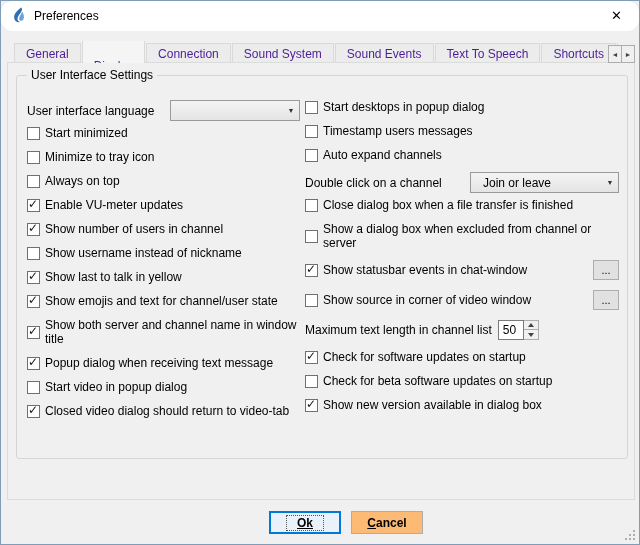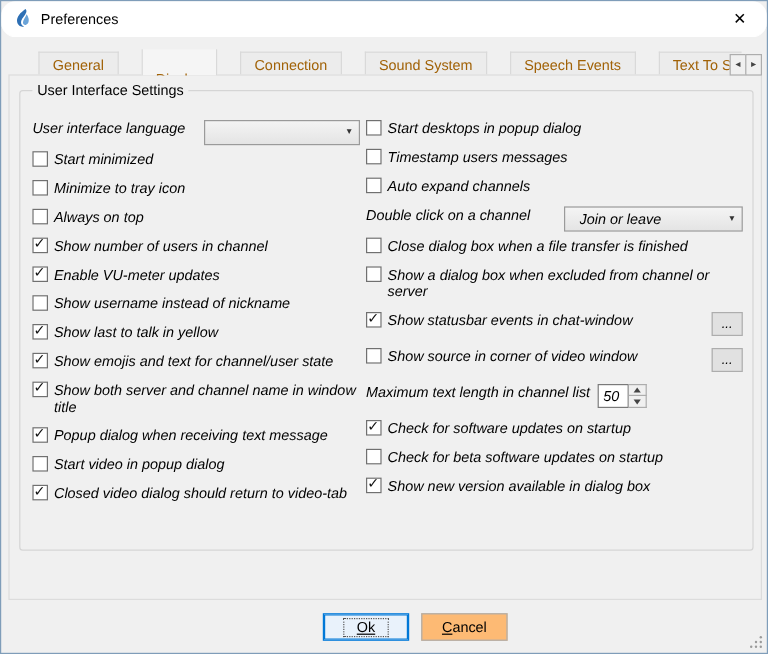--- a/index.html
+++ b/index.html
@@ -27,21 +27,21 @@
     margin-left:auto; width:45px; height:30px;
     display:flex; align-items:center; justify-content:center;
     font-size:13px; color:#000; cursor:default;
   }
   
   .tabbar { position:absolute; left:13px; top:40px; width:604px; height:22px;
     display:flex; align-items:flex-end; overflow:hidden; white-space:nowrap; }
   .tab {
     padding:3px 11px 4px 11px; height:20px;
     background:#ececec; border:1px solid #d9d9d9; border-bottom:none;
-    margin-right:1px; color:#a16207;margin-left:18px;
+    margin-right:1px; color:#4c1d95;
   }
   .tab.active {
     background:#f5f5f5; height:22px; padding-top:23px;
     border:1px solid #d9d9d9; border-bottom:none; position:relative; z-index:3;
   }
   .tab-scroll {
     position:absolute; right:4px; top:44px; display:flex; z-index:4;
   }
   .tab-scroll .scr {
     width:14px; height:18px; border:1px solid #adadad; background:#f0f0f0;
@@ -57,21 +57,21 @@
   .groupbox {
     position:absolute; left:8px; top:12px; width:612px; height:384px;
     border:1px solid #d5d5d5; border-radius:3px;
   }
   .group-legend {
     position:absolute; top:-8px; left:10px; background:#f0f0f0; padding:0 4px;
   }
   .col-left  { position:absolute; left:10px;  top:24px; width:280px; }
   .col-right { position:absolute; left:288px; top:24px; width:314px; }
   
-  .row { display:flex; margin-bottom:10px; min-height:13px;font-style:italic; }
+  .row { display:flex; align-items:center; margin-bottom:10px; min-height:13px; }
   .combo-row { margin-bottom:5px; min-height:21px; }
   .check-label { margin-left:5px; }
   .checkbox {
     width:13px; height:13px; background:#fff; border:1px solid #707070;
     flex:0 0 auto; position:relative;
   }
   .checkbox.checked::after {
     content:"✓"; position:absolute; left:0px; top:-2px;
     font-size:12px; font-weight:bold; color:#111; line-height:13px;
   }
@@ -103,21 +103,21 @@
   .spin-btn {
     width:15px; height:10px; border:1px solid #adadad; border-left:none;
     background:#f0f0f0; display:flex; align-items:center; justify-content:center;
   }
   .spin-btn + .spin-btn { border-top:none; }
   .tri-up { width:0; height:0; border-left:3px solid transparent; border-right:3px solid transparent; border-bottom:4px solid #444; }
   .tri-down { width:0; height:0; border-left:3px solid transparent; border-right:3px solid transparent; border-top:4px solid #444; }
   
   .btn {
     position:absolute; width:72px; height:23px;
-    display:flex; align-items:center; justify-content:center;
+    display:flex; align-items:center; justify-content:center;font-weight:bold;
   }
   .btn-ok {
     left:268px; top:510px;
     background:#e9f2fb; border:1px solid #0078d7;
     box-shadow:inset 0 0 0 1px #0078d7;
   }
   .btn-ok .inner { border:1px dotted #555; padding:0 10px; text-decoration:underline; }
   .btn-cancel {
     left:350px; top:510px;
     background:#fdba74; border:1px solid #adadad;
@@ -140,21 +140,21 @@
     </span>
     <span class="title-text">Preferences</span>
     <span class="close-btn">✕</span>
   </div>
 
   <div class="tabbar">
     <span class="tab">General</span>
     <span class="tab active">Display</span>
     <span class="tab">Connection</span>
     <span class="tab">Sound System</span>
-    <span class="tab">Speech Events</span>
+    <span class="tab">Sound Events</span>
     <span class="tab">Text To Speech</span>
     <span class="tab">Shortcuts</span>
     <span class="tab">Video</span>
   </div>
   <div class="tab-scroll">
     <span class="scr">◄</span>
     <span class="scr">►</span>
   </div>
 
   <div class="panel">
@@ -178,25 +178,25 @@
         <div class="row">
           <span class="checkbox"></span>
           <span class="check-label">Minimize to tray icon</span>
         </div>
         <div class="row">
           <span class="checkbox"></span>
           <span class="check-label">Always on top</span>
         </div>
         <div class="row">
           <span class="checkbox checked"></span>
+          <span class="check-label">Enable VU-meter updates</span>
+        </div>
+        <div class="row">
+          <span class="checkbox checked"></span>
           <span class="check-label">Show number of users in channel</span>
-        </div>
-        <div class="row">
-          <span class="checkbox checked"></span>
-          <span class="check-label">Enable VU-meter updates</span>
         </div>
         <div class="row">
           <span class="checkbox"></span>
           <span class="check-label">Show username instead of nickname</span>
         </div>
         <div class="row">
           <span class="checkbox checked"></span>
           <span class="check-label">Show last to talk in yellow</span>
         </div>
         <div class="row">

